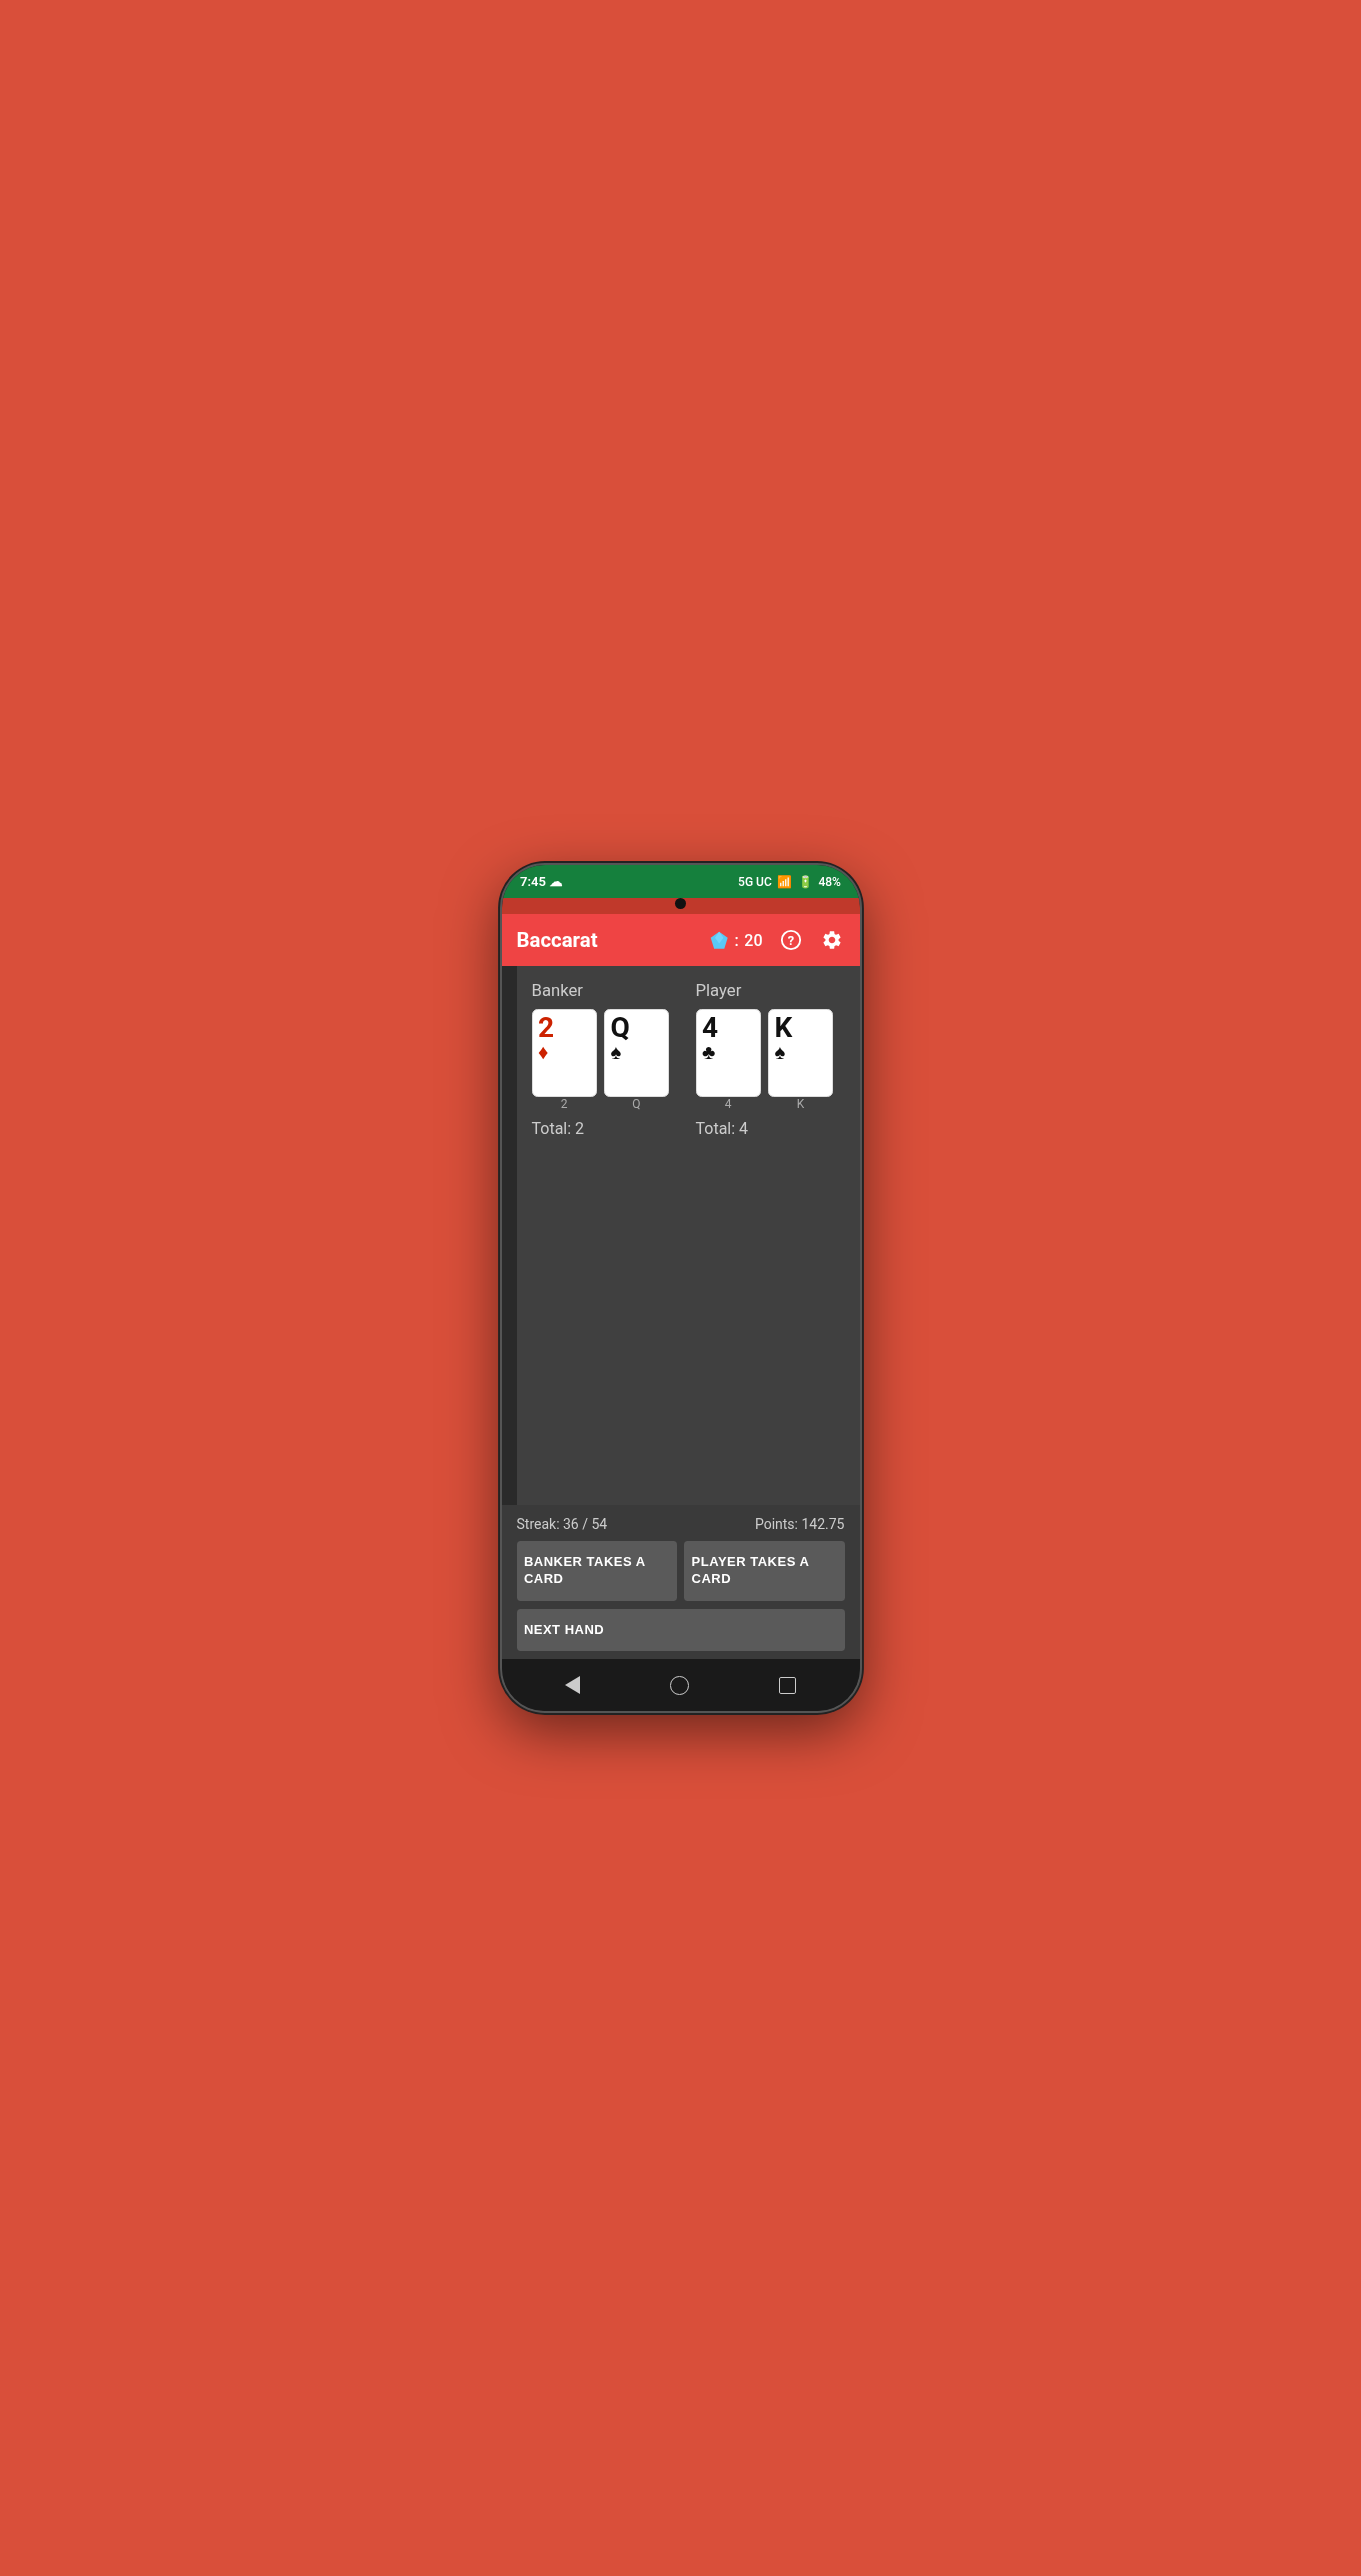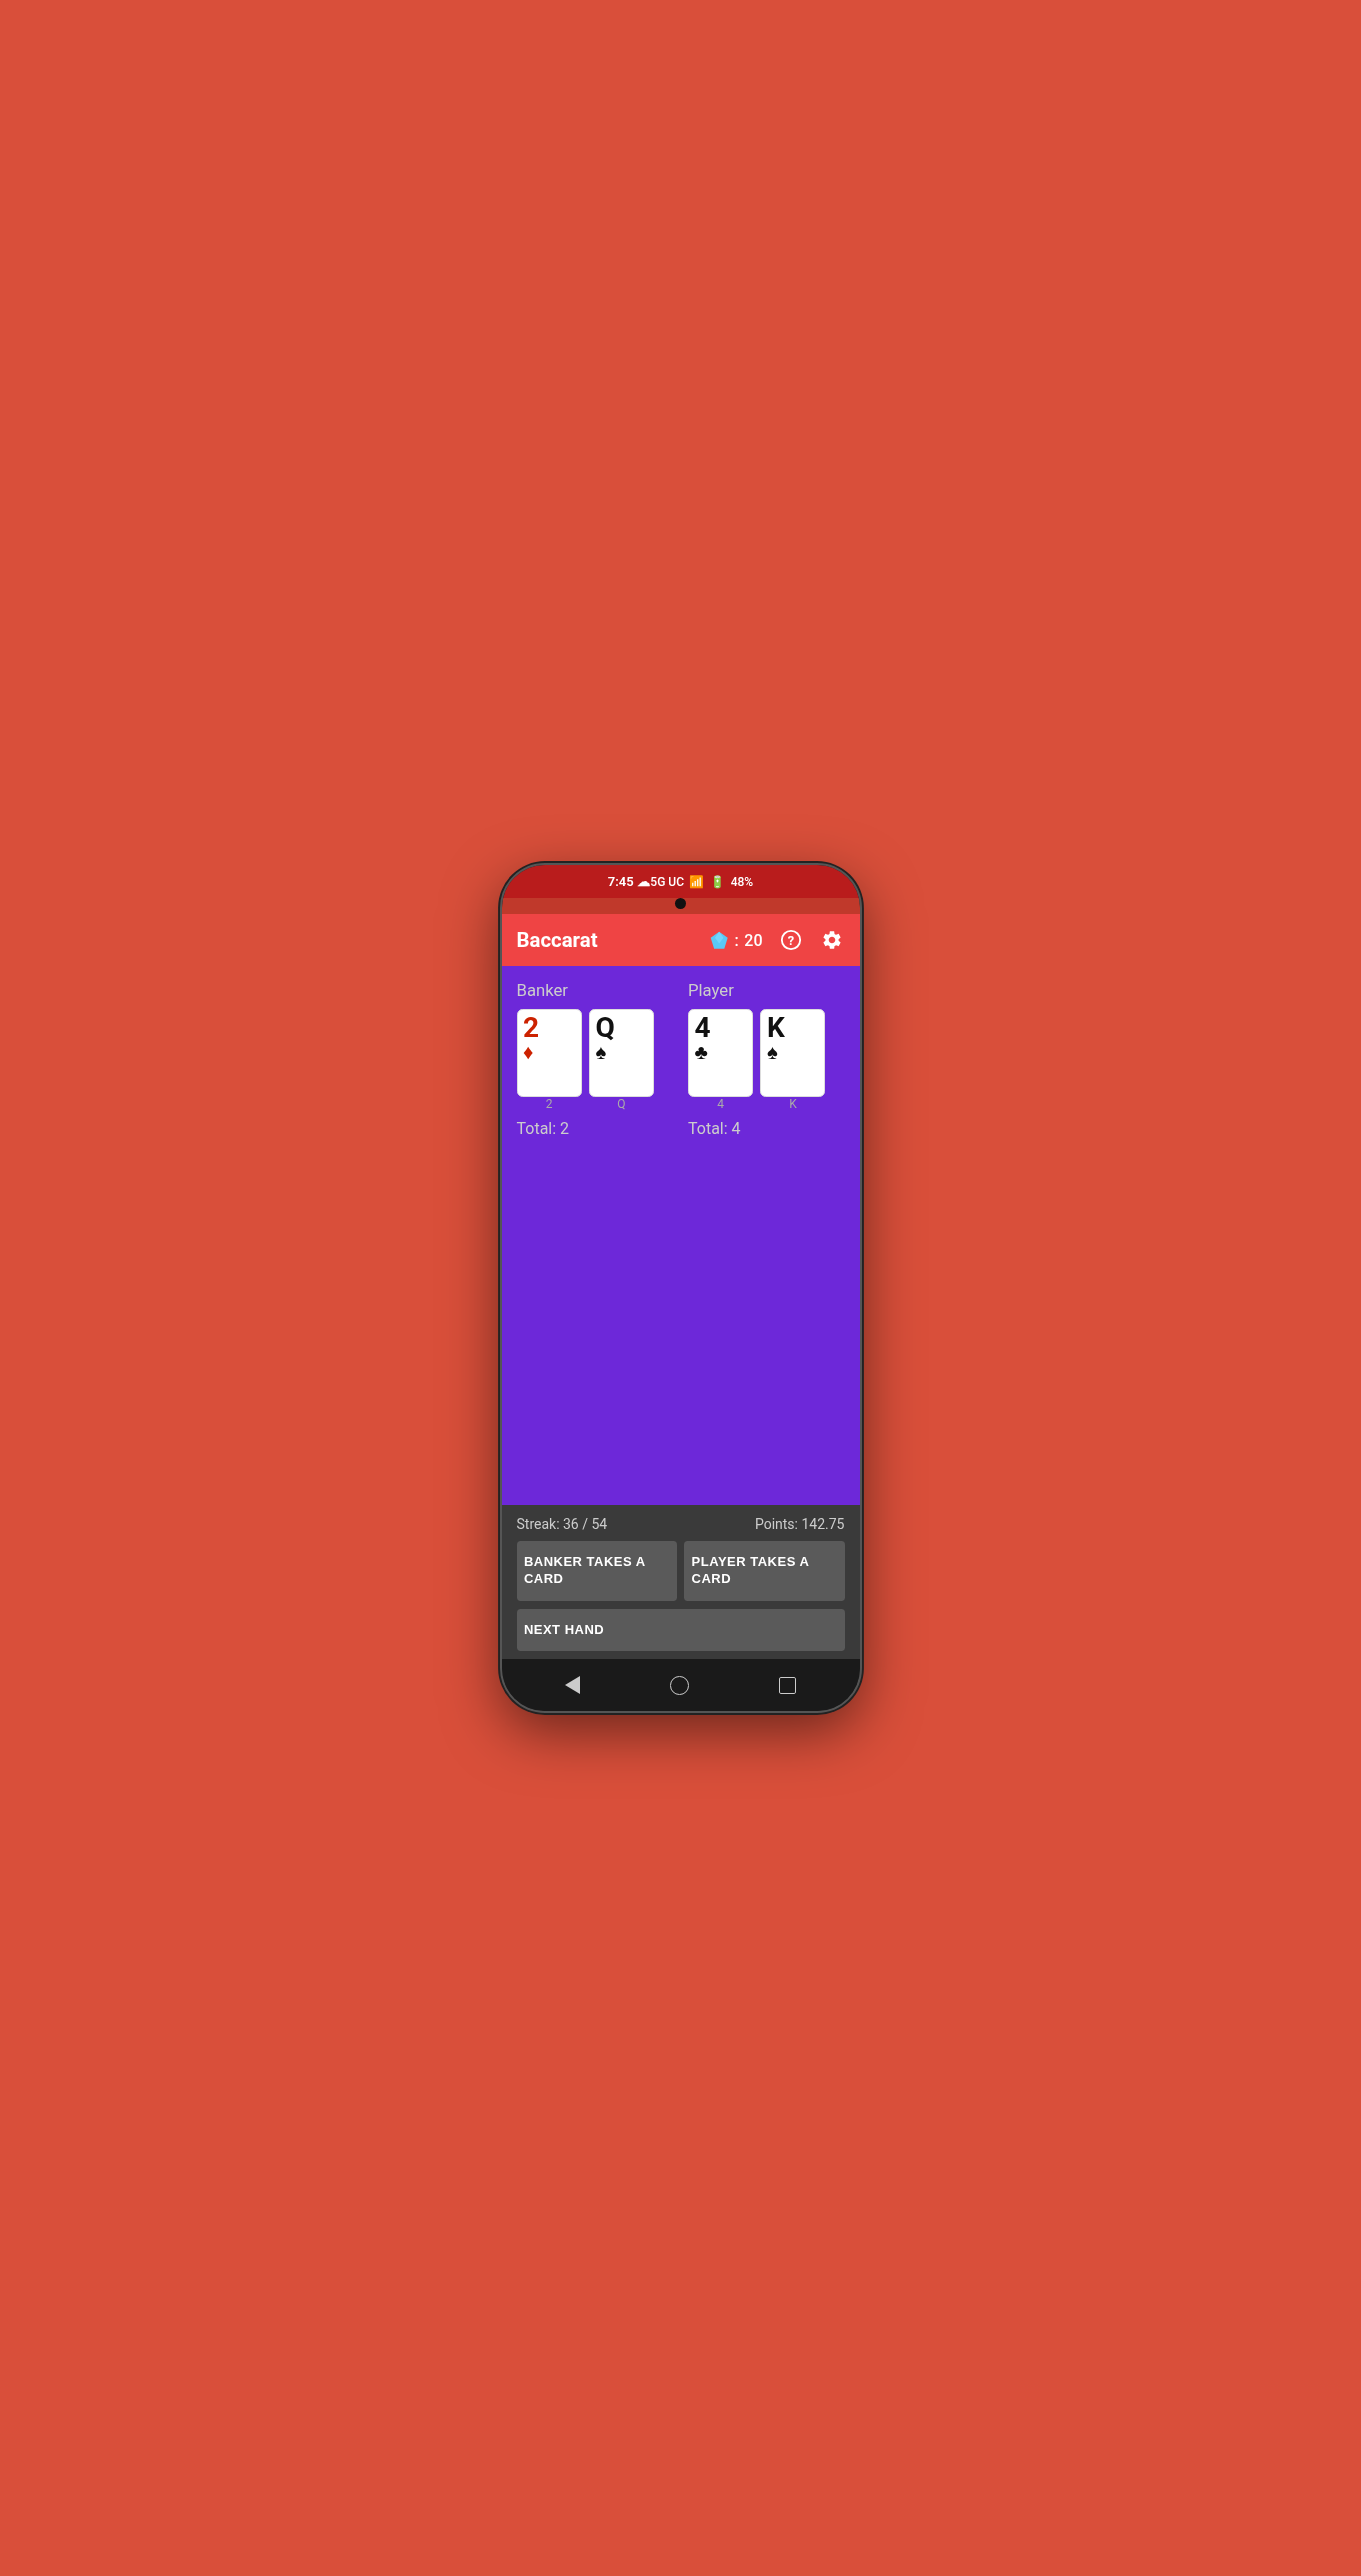--- a/index.html
+++ b/index.html
@@ -47,24 +47,24 @@
       box-shadow: 0 74px 0 #444, 0 139px 0 #444;
     }
 
     .phone-inner {
       overflow: hidden;
       border-radius: 41px;
     }
 
     
     .status-bar {
-      background: #b91c1c;
-      display: flex;
-      align-items: center;
-      justify-content: center;
+      background: #15803d;
+      display: flex;
+      align-items: center;
+      justify-content: space-between;
       padding: 7.4px 18.6px 5.6px;
       height: 33px;
     }
 
     .status-bar .time {
       color: white;
       font-size: 13px;
       font-weight: 600;
       display: flex;
       align-items: center;
@@ -137,25 +137,26 @@
       display: flex;
       align-items: center;
       justify-content: center;
       color: white;
       font-size: 18.6px;
       cursor: pointer;
     }
 
     
     .main-content {
-      background: #6d28d9;
+      background: #404040;
       padding: 15px;
       min-height: 539px;
       display: flex;
       flex-direction: column;
+      margin-left: 15px;
     }
 
     .hands-row {
       display: flex;
       gap: 15px;
     }
 
     .hand-section {
       flex: 1;
     }

